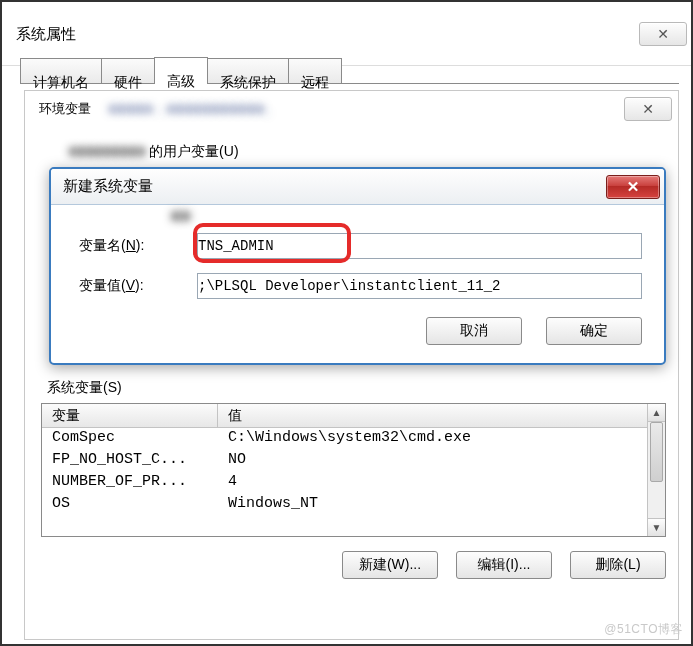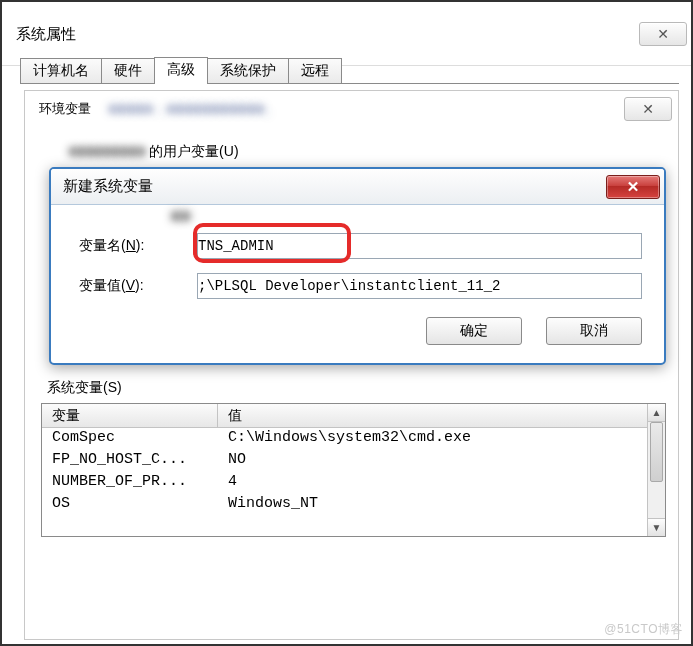--- a/index.html
+++ b/index.html
@@ -43,21 +43,21 @@
   
   .tabrow {
     position:absolute; left:18px; top:56px; right:12px;
     border-bottom: 1px solid #8a8a8a;
     height: 26px;
     display:flex; align-items:flex-end;
   }
   .tab {
     border: 1px solid #8a8a8a;
     border-bottom: none;
-    padding: 3px 12px 4px 12px;
+    padding: 15px 12px 4px 12px;
     background: linear-gradient(#fbfbfb,#eaeaea);
     margin-right: -1px;
     font-size: 14px;
     height: 25px;
   }
   .tab.active {
     background: #fff;
     height: 27px;
     position: relative; z-index: 2;
     margin-bottom: -1px;
@@ -239,22 +239,22 @@
             <input class="tinput" type="text" value="TNS_ADMIN" style="">
             <div class="highlight-box" style="left:114px; top:-10px; width:158px; height:40px;"></div>
           </div>
           <div class="fld">
             <label>
               <span>变量值(</span><u>V</u><span>):</span>
             </label>
             <input class="tinput" type="text" value=";\PLSQL Developer\instantclient_11_2" style="">
           </div>
           <div class="btnrow">
+            <button class="winbtn">取消</button>
             <button class="winbtn">确定</button>
-            <button class="winbtn">取消</button>
           </div>
         </div>
       </div>
 
       <div class="sysvar-section">
         <div class="lbl">系统变量(S)</div>
         <div class="listview">
           <div class="lv-head">
             <div class="col1">变量</div>
             <div class="col2">值</div>
@@ -276,19 +276,24 @@
               <div class="col1">OS</div>
               <div class="col2">Windows_NT</div>
             </div>
           </div>
           <div class="sb">
             <div class="up">▲</div>
             <div class="thumb"></div>
             <div class="dn">▼</div>
           </div>
         </div>
+        <div class="sysvar-btns">
+          <button class="winbtn">新建(W)...</button>
+          <button class="winbtn">编辑(I)...</button>
+          <button class="winbtn">删除(L)</button>
+        </div>
       </div>
 
     </div>
   </div>
 
   <div class="watermark">@51CTO博客</div>
 </div>
 
 </body></html>

